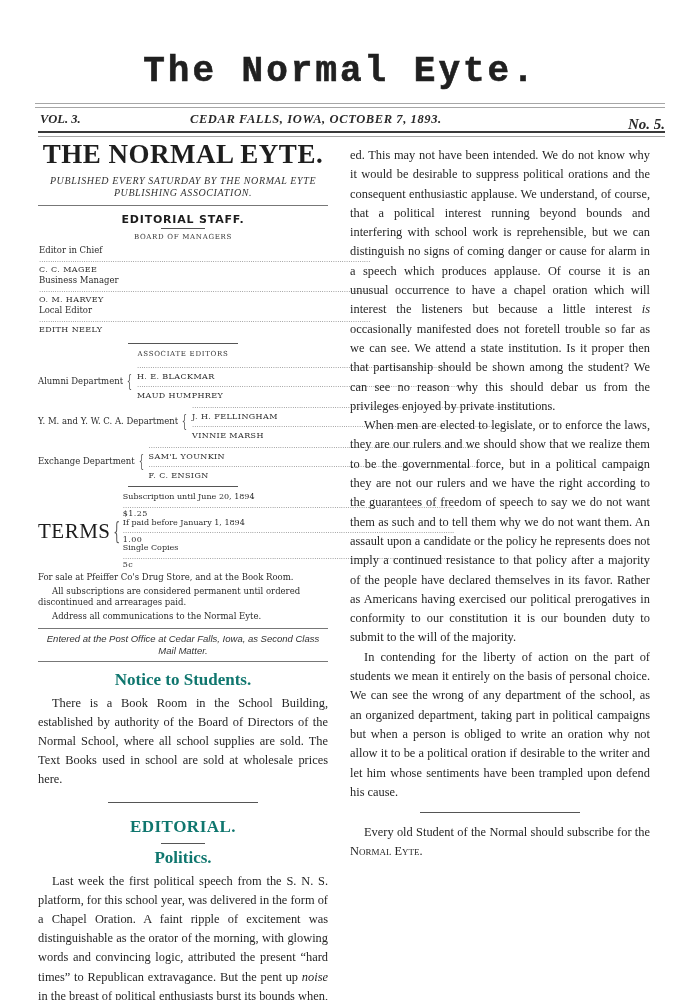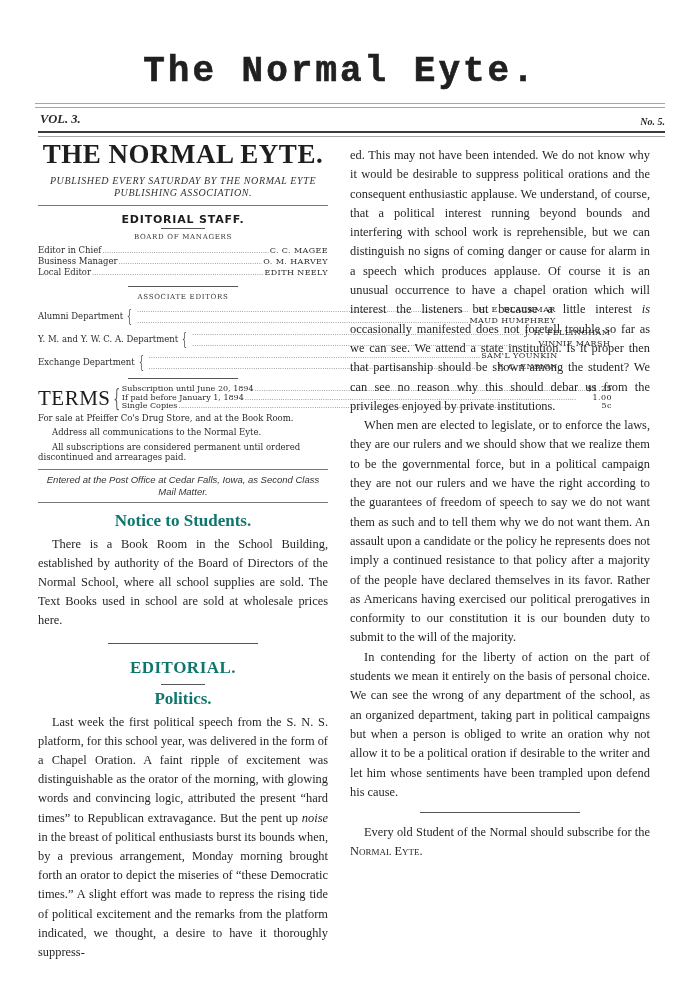--- a/index.html
+++ b/index.html
@@ -23,21 +23,21 @@
   .rule.thin { border-top-color: #a6a6a6; }
   .rule.thick { border-top: 2px solid #3a3a3a; }
 
   .dateline {
     position: absolute; left: 40px; top: 112px; width: 625px; height: 20px;
     font-family: "Liberation Serif", serif; font-style: italic; font-weight: bold;
     font-size: 12.5px; color: #2a2a2a;
   }
   .dateline .vol { position: absolute; left: 0; top: 0; }
   .dateline .place { position: absolute; left: 150px; top: 0; letter-spacing: 0.6px; }
-  .dateline .num { position: absolute; right: 0; top: 4px; font-size: 10px; }
+  .dateline .num { position: absolute; right: 0; top: 4px; font-size: 15px; }
 
   
   .col-left { position: absolute; left: 38px; top: 138px; width: 290px; }
   .col-right { position: absolute; left: 350px; top: 146px; width: 300px; }
 
   .paper-title {
     text-align: center; font-family: "Liberation Serif", serif;
     font-size: 27px; letter-spacing: 0.5px; line-height: 32px; margin: 0; color: #1e1e1e;
   }
   .published {
@@ -50,21 +50,21 @@
 
   .staff-heading {
     text-align: center; font-family: "DejaVu Sans", "Liberation Sans", sans-serif;
     font-weight: bold; font-size: 11px; letter-spacing: 0.8px; margin-top: 7px;
   }
   .small-caps-label {
     text-align: center; font-size: 7px; letter-spacing: 0.7px; color: #333; margin: 4px 0 4px;
   }
   .staff-row {
     display: flex; align-items: baseline;
-    font-size: 8.5px; line-height: 10px; color: #2b2b2b;
+    font-size: 8.5px; line-height: 10px; color: #2b2b2b; flex-direction: column;
   }
   .staff-row .role { white-space: nowrap; }
   .staff-row .dots { flex: 1; overflow: hidden; white-space: nowrap; color: #777; font-size: 7px; margin: 0 1px; }
   .staff-row .dots::after { content: "....................................................................................................................................................."; }
   .staff-row .name { white-space: nowrap; font-size: 8px; letter-spacing: 0.4px; }
 
   .assoc-block { display: flex; align-items: center; font-size: 8.5px; color: #2b2b2b; margin-bottom: 2px; }
   .assoc-block .dept { white-space: nowrap; }
   .assoc-block .brace { font-size: 17px; line-height: 18px; margin: 0 1px; color: #555; transform: scaleX(0.5); }
   .assoc-block .names { flex: 1; }
@@ -101,20 +101,21 @@
 <body>
 
 <div class="page">
 
   <div class="masthead">The Normal Eyte.</div>
   <div class="rule thin" style="left:35px; top:103px; width:630px;"></div>
   <div class="rule thin" style="left:35px; top:107px; width:630px;"></div>
 
   <div class="dateline">
     <span class="vol">VOL. 3.</span>
+    <span class="place">CEDAR FALLS, IOWA, OCTOBER 7, 1893.</span>
     <span class="num">No. 5.</span>
   </div>
   <div class="rule thick" style="left:38px; top:131px; width:627px;"></div>
   <div class="rule thin" style="left:38px; top:136px; width:627px;"></div>
 
   <div class="col-left">
     <h1 class="paper-title">THE NORMAL EYTE.</h1>
     <div class="published">PUBLISHED EVERY SATURDAY BY THE NORMAL EYTE</div>
     <div class="published" style="margin-top:0">PUBLISHING ASSOCIATION.</div>
     <div class="hr"></div>
@@ -205,22 +206,22 @@
           </div>
         <div class="staff-row">
             <span class="role">Single Copies</span>
             <span class="dots"></span>
             <span class="name">5c</span>
           </div>
       </div>
     </div>
 
     <div class="note">For sale at Pfeiffer Co's Drug Store, and at the Book Room.</div>
+    <div class="note indent" style="margin-top:4px;">All subscriptions are considered permanent until ordered discontinued and arrearages paid.</div>
     <div class="note indent" style="margin-top:4px;">Address all communications to the Normal Eyte.</div>
-    <div class="note indent" style="margin-top:4px;">All subscriptions are considered permanent until ordered discontinued and arrearages paid.</div>
     <div class="hr" style="margin:6px 0 4px;"></div>
     <div class="entered">Entered at the Post Office at Cedar Falls, Iowa, as Second Class Mail Matter.</div>
     <div class="hr" style="margin:4px 0 0;"></div>
 
     <div class="section-title">Notice to Students.</div>
     <p class="body-text indent">There is a Book Room in the School Building, established by authority of the Board of Directors of the Normal School, where all school supplies are sold. The Text Books used in school are sold at wholesale prices here.</p>
 
     <div class="hr short" style="margin:12px auto 0; width:150px;"></div>
 
     <div class="section-title big">EDITORIAL.</div>

